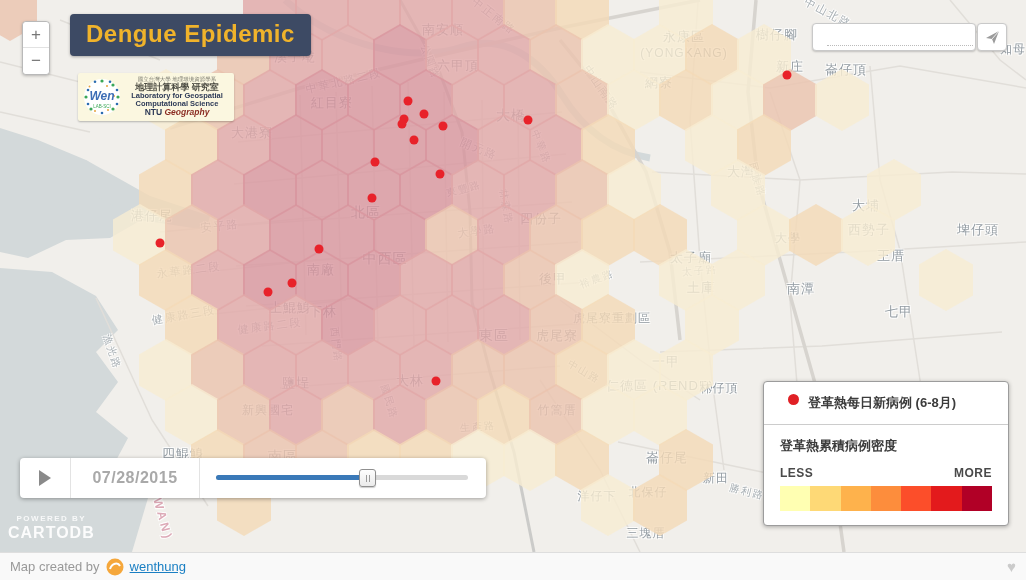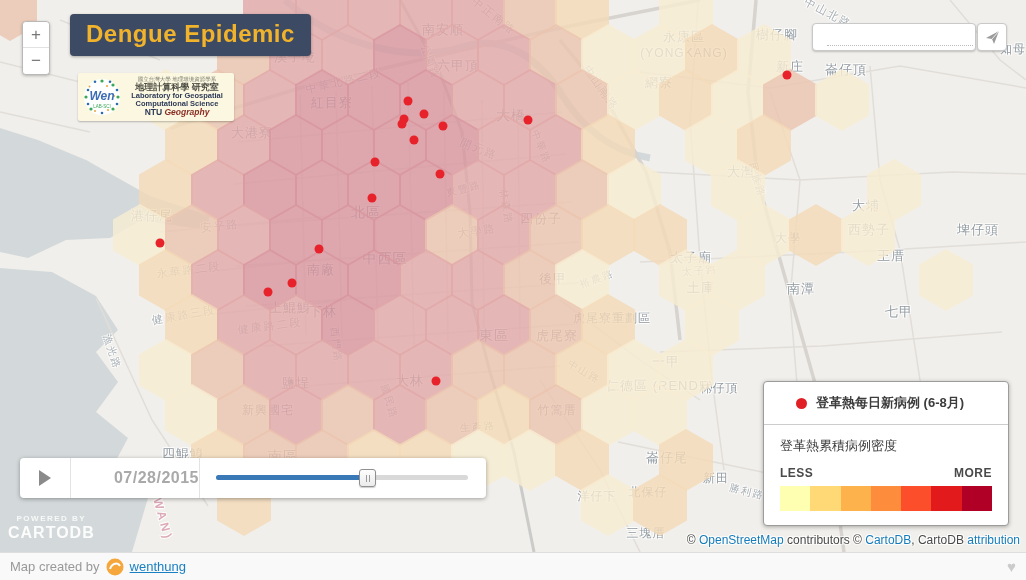--- a/index.html
+++ b/index.html
@@ -31,33 +31,33 @@
   .labtext .l5 .geo{font-style:italic;font-weight:bold;color:#8a2b22;}
   
   .searchbox{position:absolute;left:812px;top:23px;width:146px;height:26px;background:#fff;border:1px solid #c9c9c9;border-radius:4px;box-shadow:0 1px 2px rgba(0,0,0,.2);display:flex;align-items:center;padding:0 8px;gap:6px;}
   .searchbox input{flex:1;border:0;outline:none;background:transparent;border-bottom:1px dotted #bbb;height:14px;font-size:11px;color:#666;}
   .locatebtn{position:absolute;left:977px;top:23px;width:28px;height:26px;background:#fff;border:1px solid #c9c9c9;border-radius:4px;box-shadow:0 1px 2px rgba(0,0,0,.2);display:flex;align-items:center;justify-content:center;cursor:pointer;}
   
   .timeline{position:absolute;left:20px;top:458px;width:466px;height:40px;background:#fff;border-radius:4px;box-shadow:0 1px 4px rgba(0,0,0,.35);display:flex;align-items:center;}
   .playbtn{width:50px;height:40px;border:0;background:transparent;display:flex;align-items:center;justify-content:center;cursor:pointer;padding:0;}
   .playtri{width:0;height:0;border-left:12px solid #8a8a8a;border-top:8px solid transparent;border-bottom:8px solid transparent;}
   .tdivider{width:1px;height:40px;background:#e3e3e3;}
-  .tdate{width:128px;text-align:right;font-size:16px;font-weight:bold;color:#a9a9a9;letter-spacing:.5px;}
+  .tdate{width:128px;text-align:center;font-size:16px;font-weight:bold;color:#a9a9a9;letter-spacing:.5px;}
   .sliderwrap{position:relative;flex:1;height:40px;margin:0 18px 0 16px;}
   .slidertrack{position:absolute;left:0;right:0;top:17px;height:5px;border-radius:3px;background:#d9d9d9;}
   .sliderfill{position:absolute;left:0;top:17px;height:5px;border-radius:3px;background:#3a79b8;}
   .sliderhandle{position:absolute;top:11px;width:15px;height:16px;margin-left:-8px;background:linear-gradient(#fdfdfd,#ebebeb);border:1px solid #8f8f8f;border-radius:3px;box-shadow:0 1px 1px rgba(0,0,0,.2);display:flex;align-items:center;justify-content:center;gap:2px;cursor:pointer;}
   .sliderhandle i{display:block;width:1px;height:7px;background:#9a9a9a;}
   
   .legend{position:absolute;left:763px;top:381px;width:244px;background:#fff;border:1px solid #9c9c9c;border-radius:4px;box-shadow:0 1px 4px rgba(0,0,0,.3);}
-  .legend .sec1{display:flex;align-items:center;gap:9px;padding:12px 32px;border-bottom:1px solid #ccc;}
+  .legend .sec1{display:flex;gap:9px;padding:12px 24px;border-bottom:1px solid #ccc;}
   .reddot{width:11px;height:11px;border-radius:50%;background:#e02025;flex:0 0 11px;}
   .legend .lab{font-size:13px;font-weight:bold;color:#3c3c3c;}
   .legend .sec2{padding:12px 16px 14px;}
-  .legend .dtitle{font-size:13px;font-weight:normal;color:#3c3c3c;margin-bottom:11px;}
+  .legend .dtitle{font-size:13px;font-weight:bold;color:#3c3c3c;margin-bottom:11px;}
   .lessmore{display:flex;justify-content:space-between;font-size:12px;font-weight:bold;color:#4a4a4a;letter-spacing:.5px;margin-bottom:6px;}
   .ramp{display:flex;height:25px;}
   .ramp div{flex:1;}
   
   .powered{position:absolute;left:8px;top:515px;line-height:1;}
   .powered .p1{font-size:8px;font-weight:bold;letter-spacing:1.5px;color:rgba(255,255,255,.82);text-align:center;}
   .powered .p2{font-size:16px;font-weight:bold;letter-spacing:1px;color:rgba(255,255,255,.92);margin-top:2px;}
   
   .attrib{position:absolute;right:6px;top:533px;font-size:12px;color:#4a4a4a;white-space:nowrap;
     text-shadow:-1px -1px 0 rgba(255,255,255,.8),1px -1px 0 rgba(255,255,255,.8),-1px 1px 0 rgba(255,255,255,.8),1px 1px 0 rgba(255,255,255,.8);}
@@ -346,21 +346,20 @@
           <circle cx="436" cy="381" r="4.5" fill="#e8222a"></circle>
           <circle cx="787" cy="75" r="4.5" fill="#e8222a"></circle>
         </g>
     </svg>
 
     <div class="powered">
       <div class="p1">POWERED BY</div>
       <div class="p2">CARTODB</div>
     </div>
 
-    <div class="attrib"><span>© </span><a>OpenStreetMap</a><span> contributors © </span><a>CartoDB</a><span>, CartoDB </span><a>attribution</a></div>
   </div>
 
   <div class="zoomctl">
     <button>+</button>
     <button>−</button>
   </div>
 
   <div class="banner">
     <h1>Dengue Epidemic</h1>
   </div>

